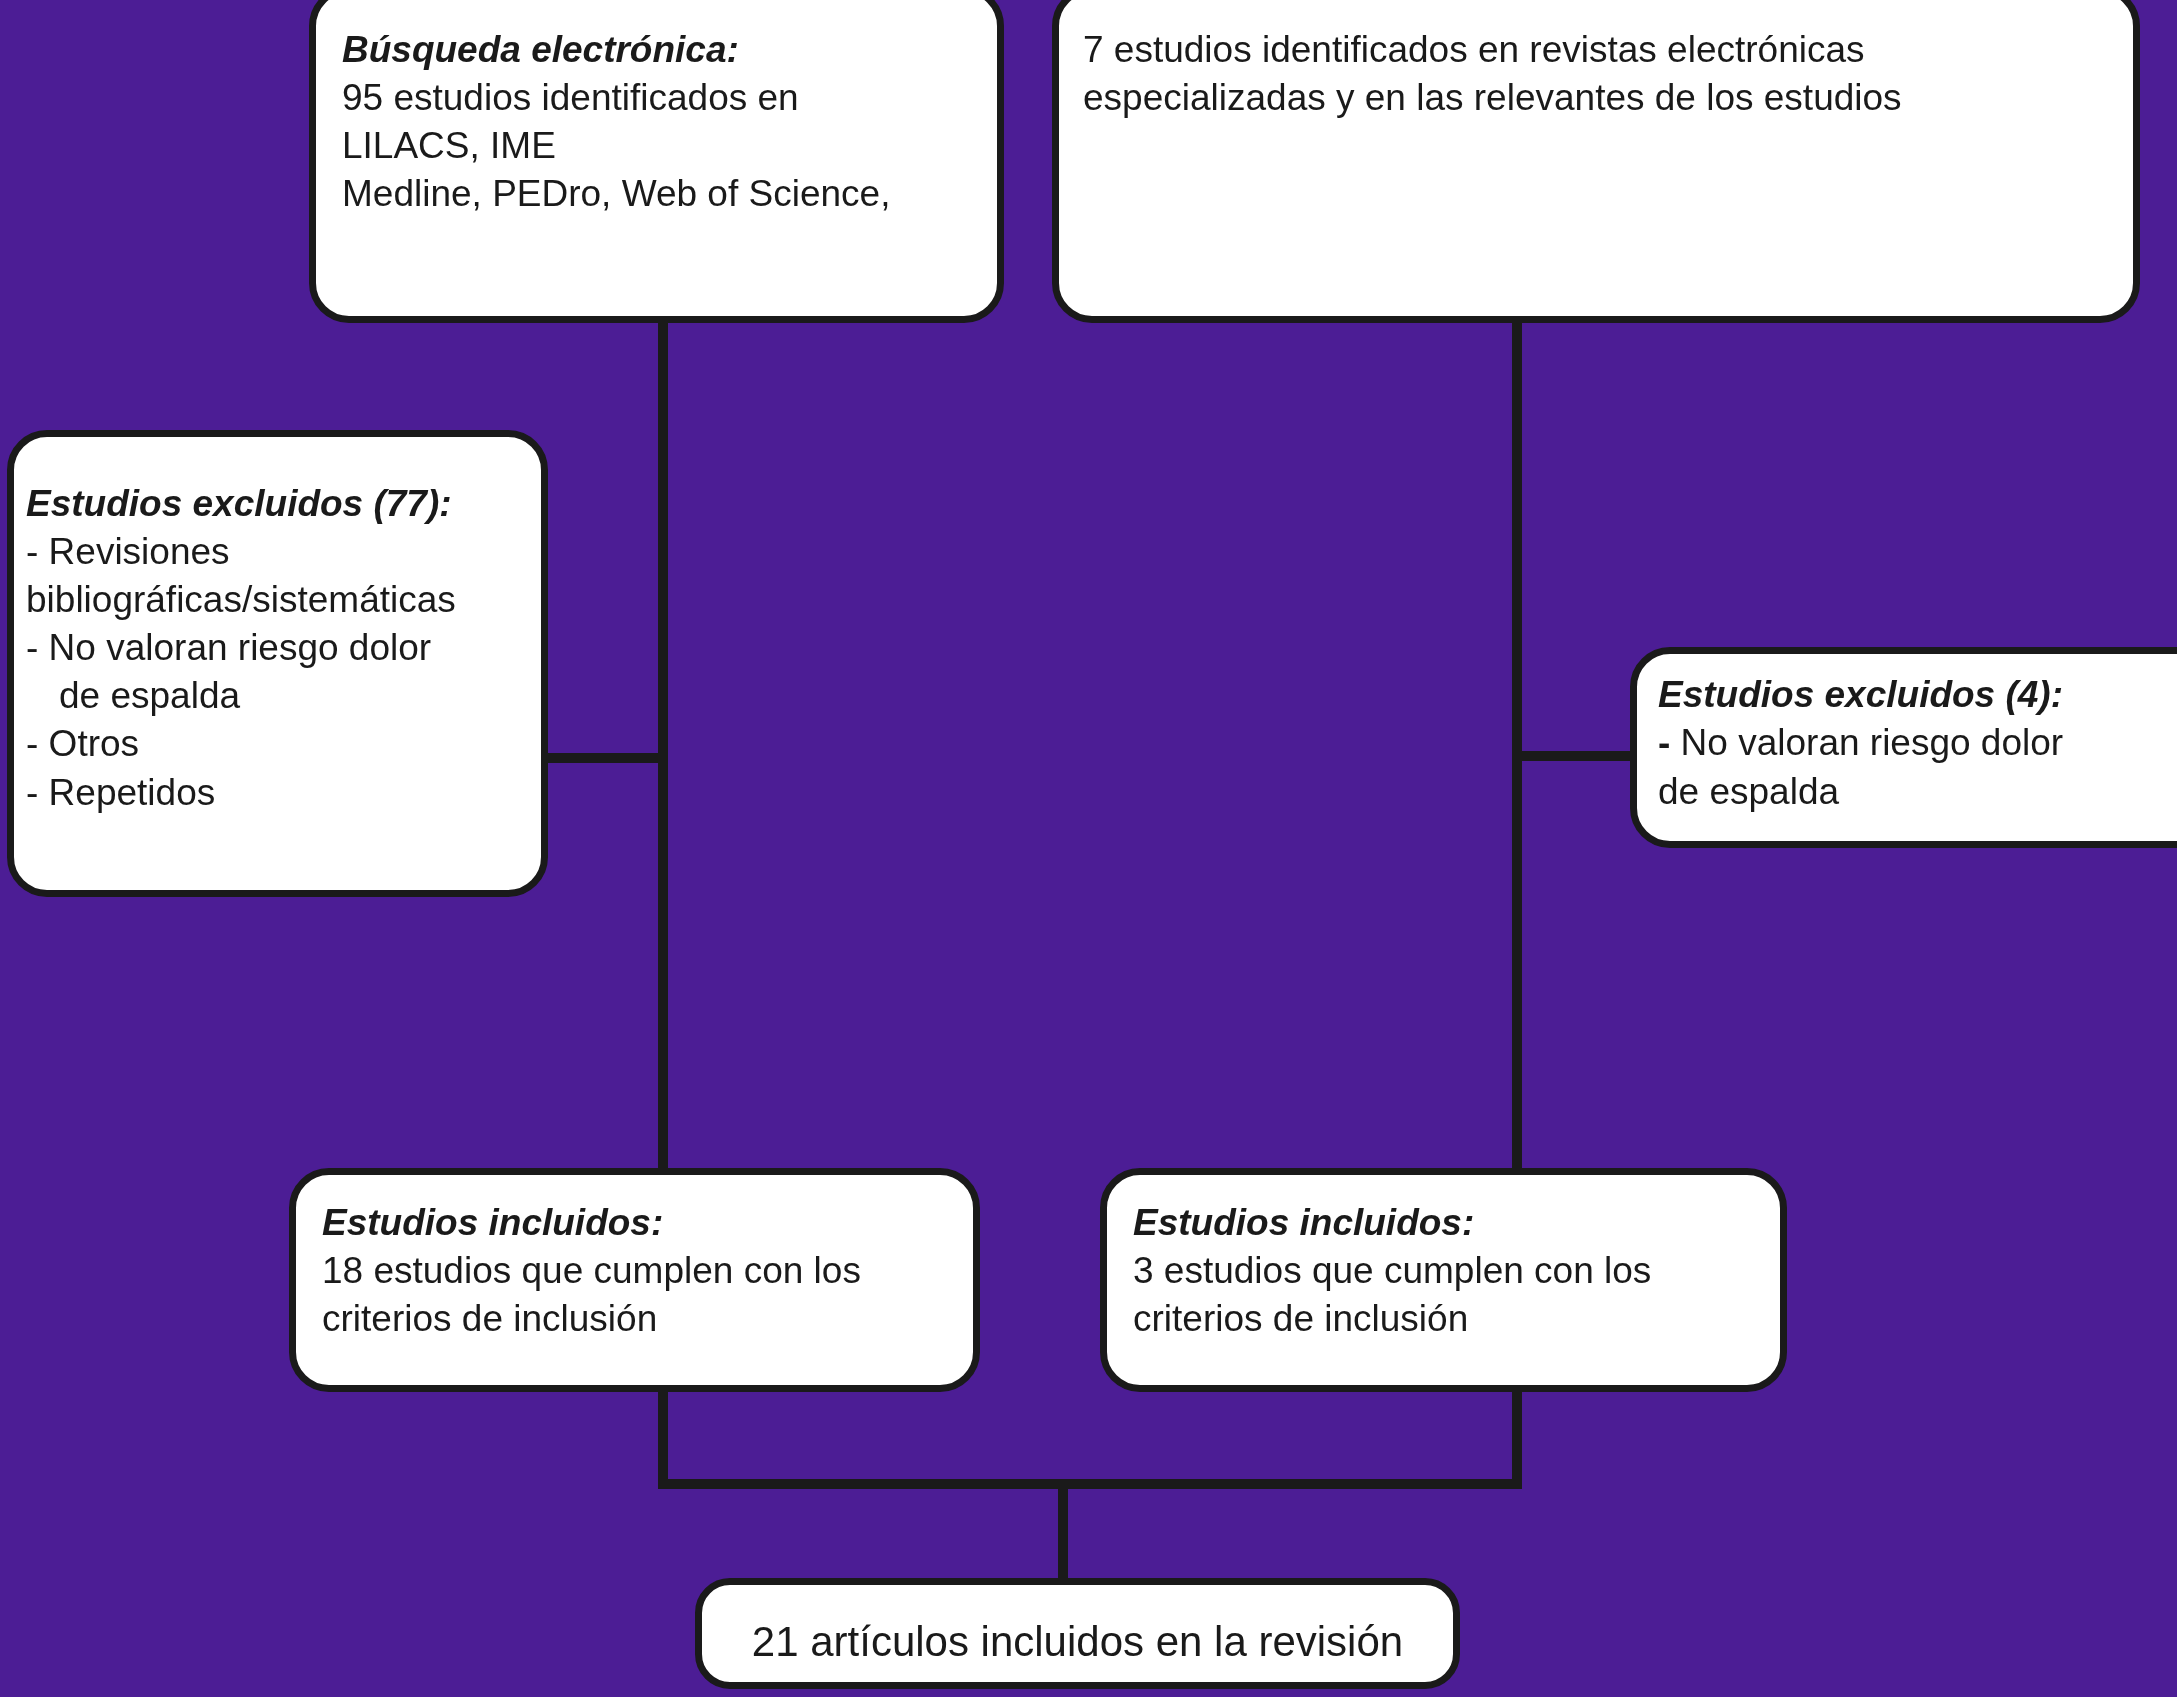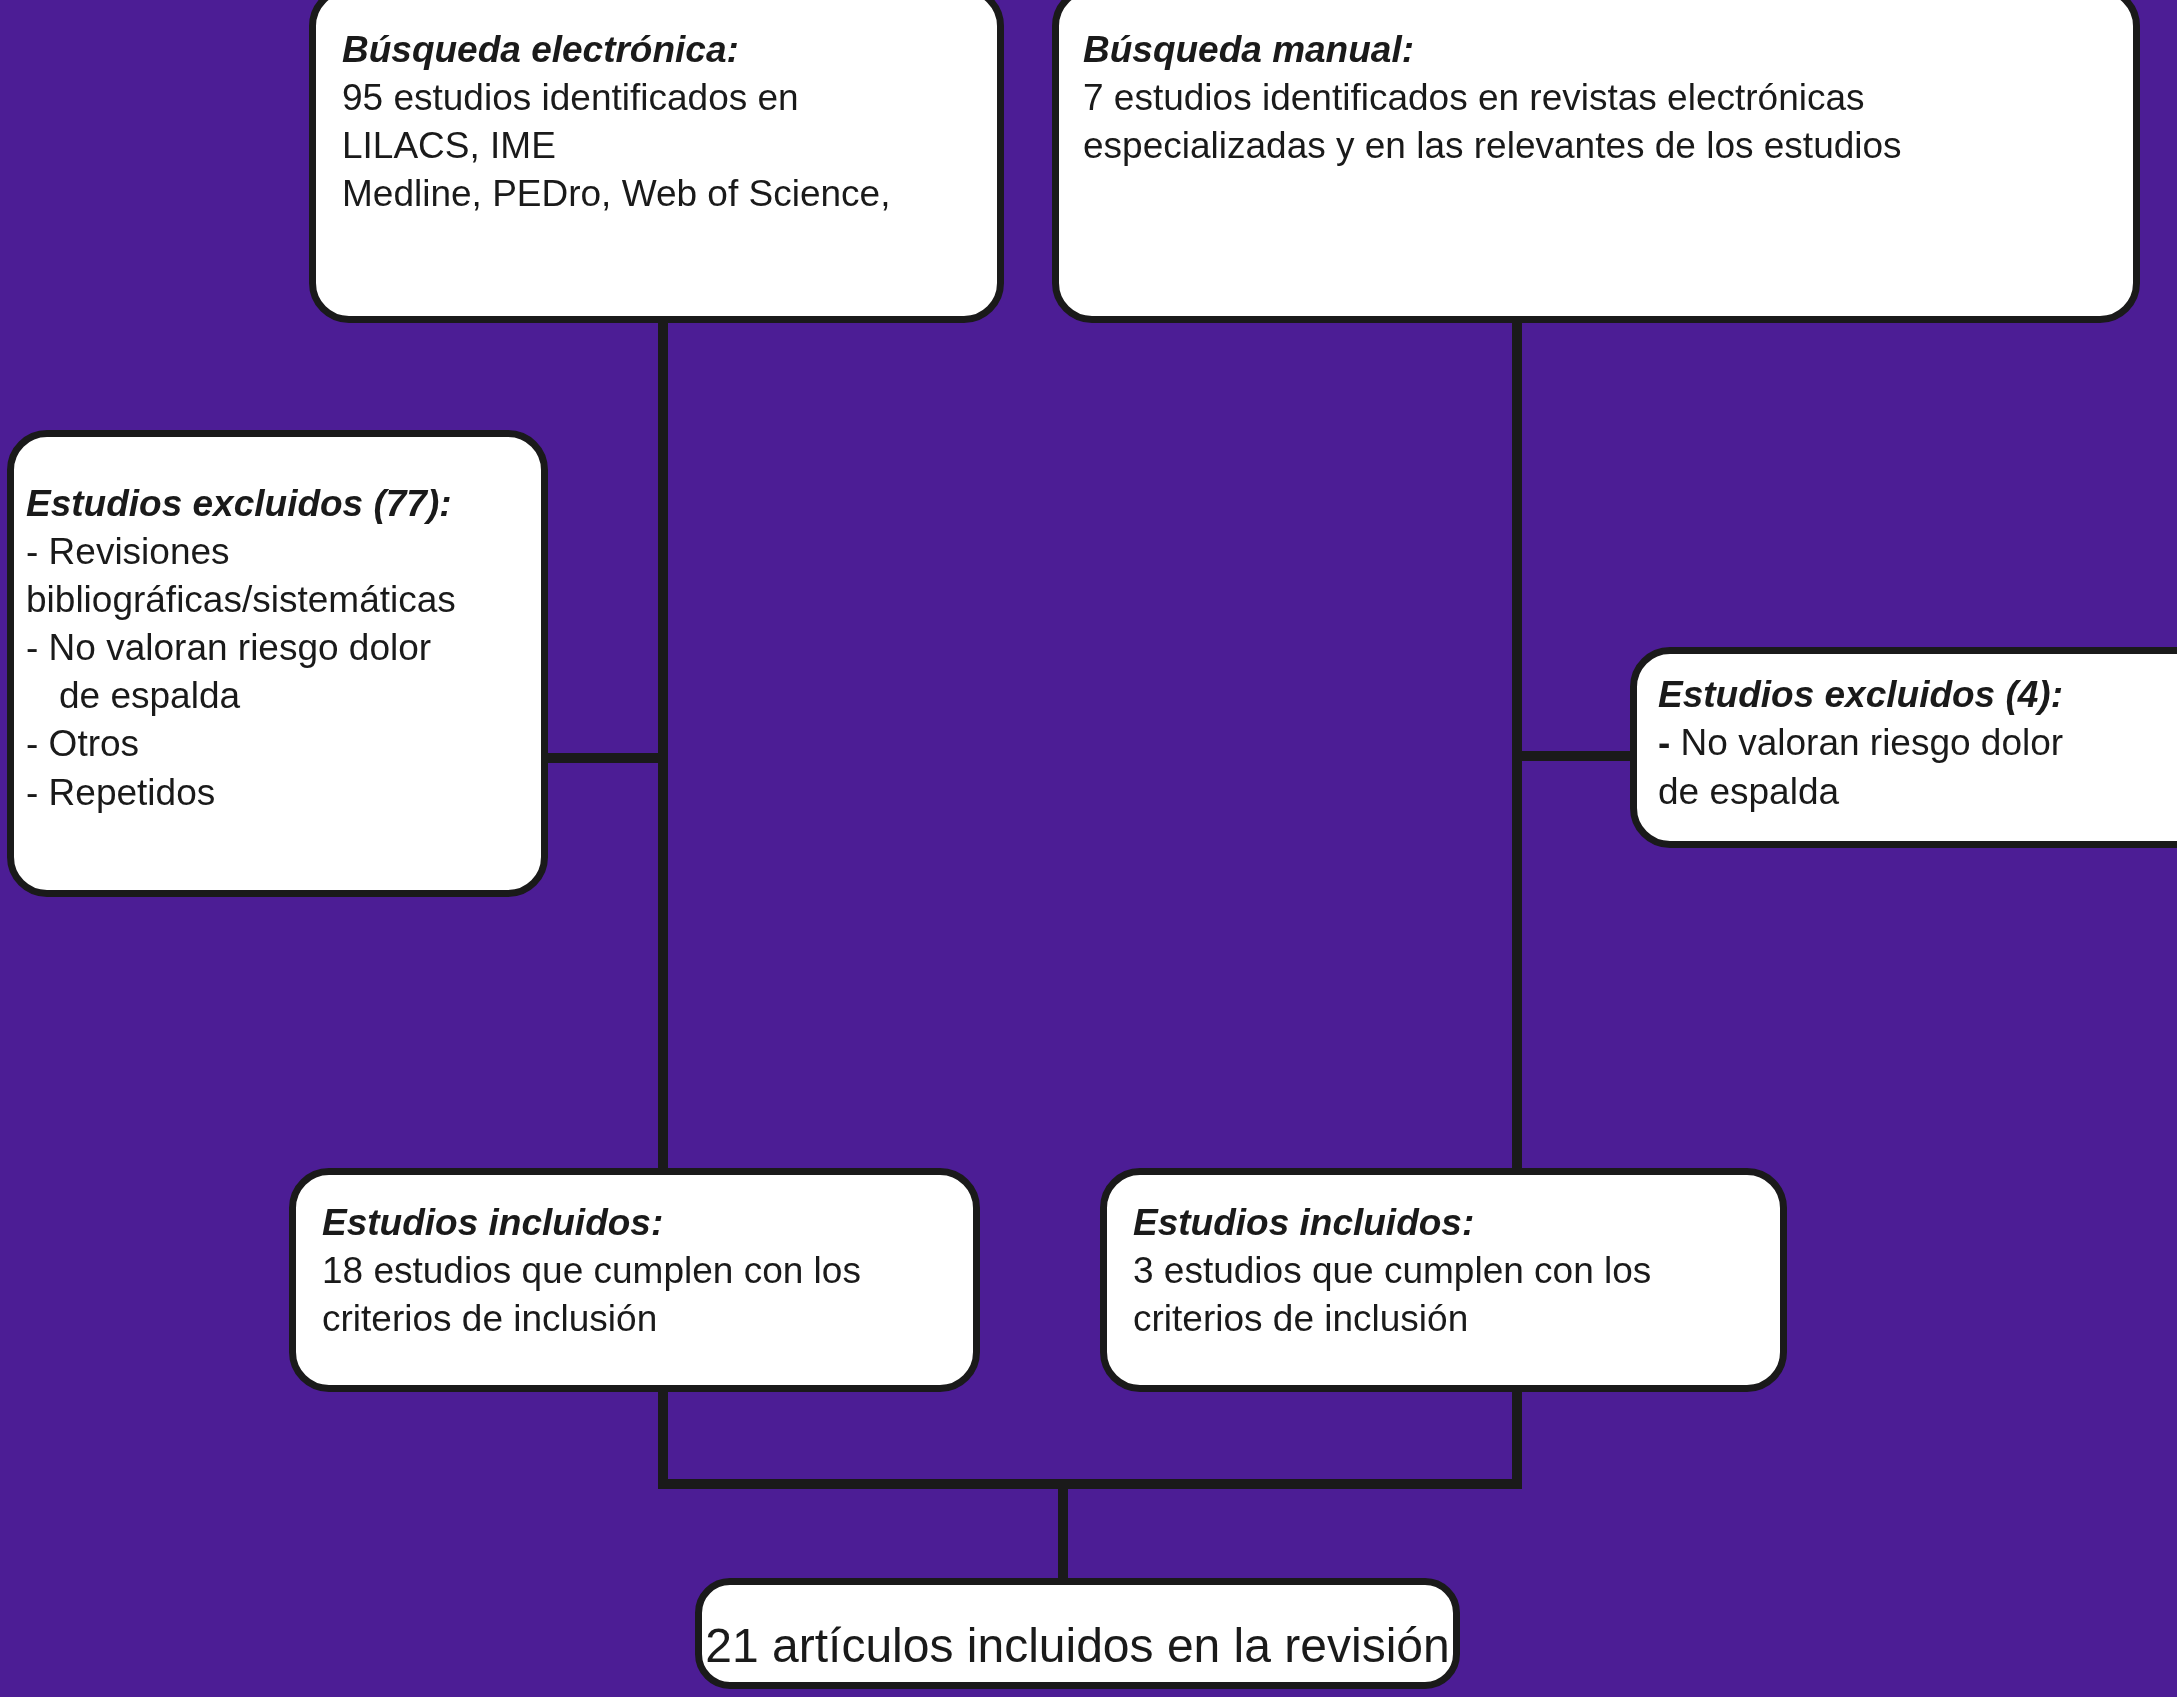--- a/index.html
+++ b/index.html
@@ -64,21 +64,21 @@
   #node-excluded-4 .inner   { top: 17.4px; left: 21px; right: 7px; }
 
   #node-included-18   { left: 289px;  top: 1168px;  width: 691px;  height: 224px; }
   #node-included-18 .inner  { top: 24px; left: 26px; }
 
   #node-included-3    { left: 1100px; top: 1168px;  width: 687px;  height: 224px; }
   #node-included-3 .inner   { top: 24px; left: 26px; }
 
   #node-final         { left: 695px;  top: 1578px;  width: 765px;  height: 111px; border-radius: 35px; }
   #node-final .inner        { top: 29.5px; left: 0; right: 0; text-align: center; }
-  #node-final .line   { font-size: 48px; }
+  #node-final .line   { font-size: 42px; }
 
   
   .conn {
     position: absolute;
     background: #1a1a1a;
     z-index: 1;
   }
   .conn.v { width: 9.6px; }
   .conn.h { height: 9.6px; }
 
@@ -112,21 +112,20 @@
     <div class="inner">
       <div class="title">Búsqueda electrónica:</div>
       <div class="line">95 estudios identificados en</div>
       <div class="line">LILACS, IME</div>
       <div class="line">Medline, PEDro, Web of Science,</div>
     </div>
   </div>
 
   <div class="node" id="node-manual">
     <div class="inner">
-      <div class="title">Búsqueda manual:</div>
       <div class="line"> 7 estudios identificados en revistas electrónicas</div>
       <div class="line">especializadas y en las relevantes de los estudios</div>
     </div>
   </div>
 
   <div class="node" id="node-excluded-77">
     <div class="inner">
       <div class="title">Estudios excluidos (77):</div>
       <div class="line">- Revisiones</div>
       <div class="line">bibliográficas/sistemáticas</div>

